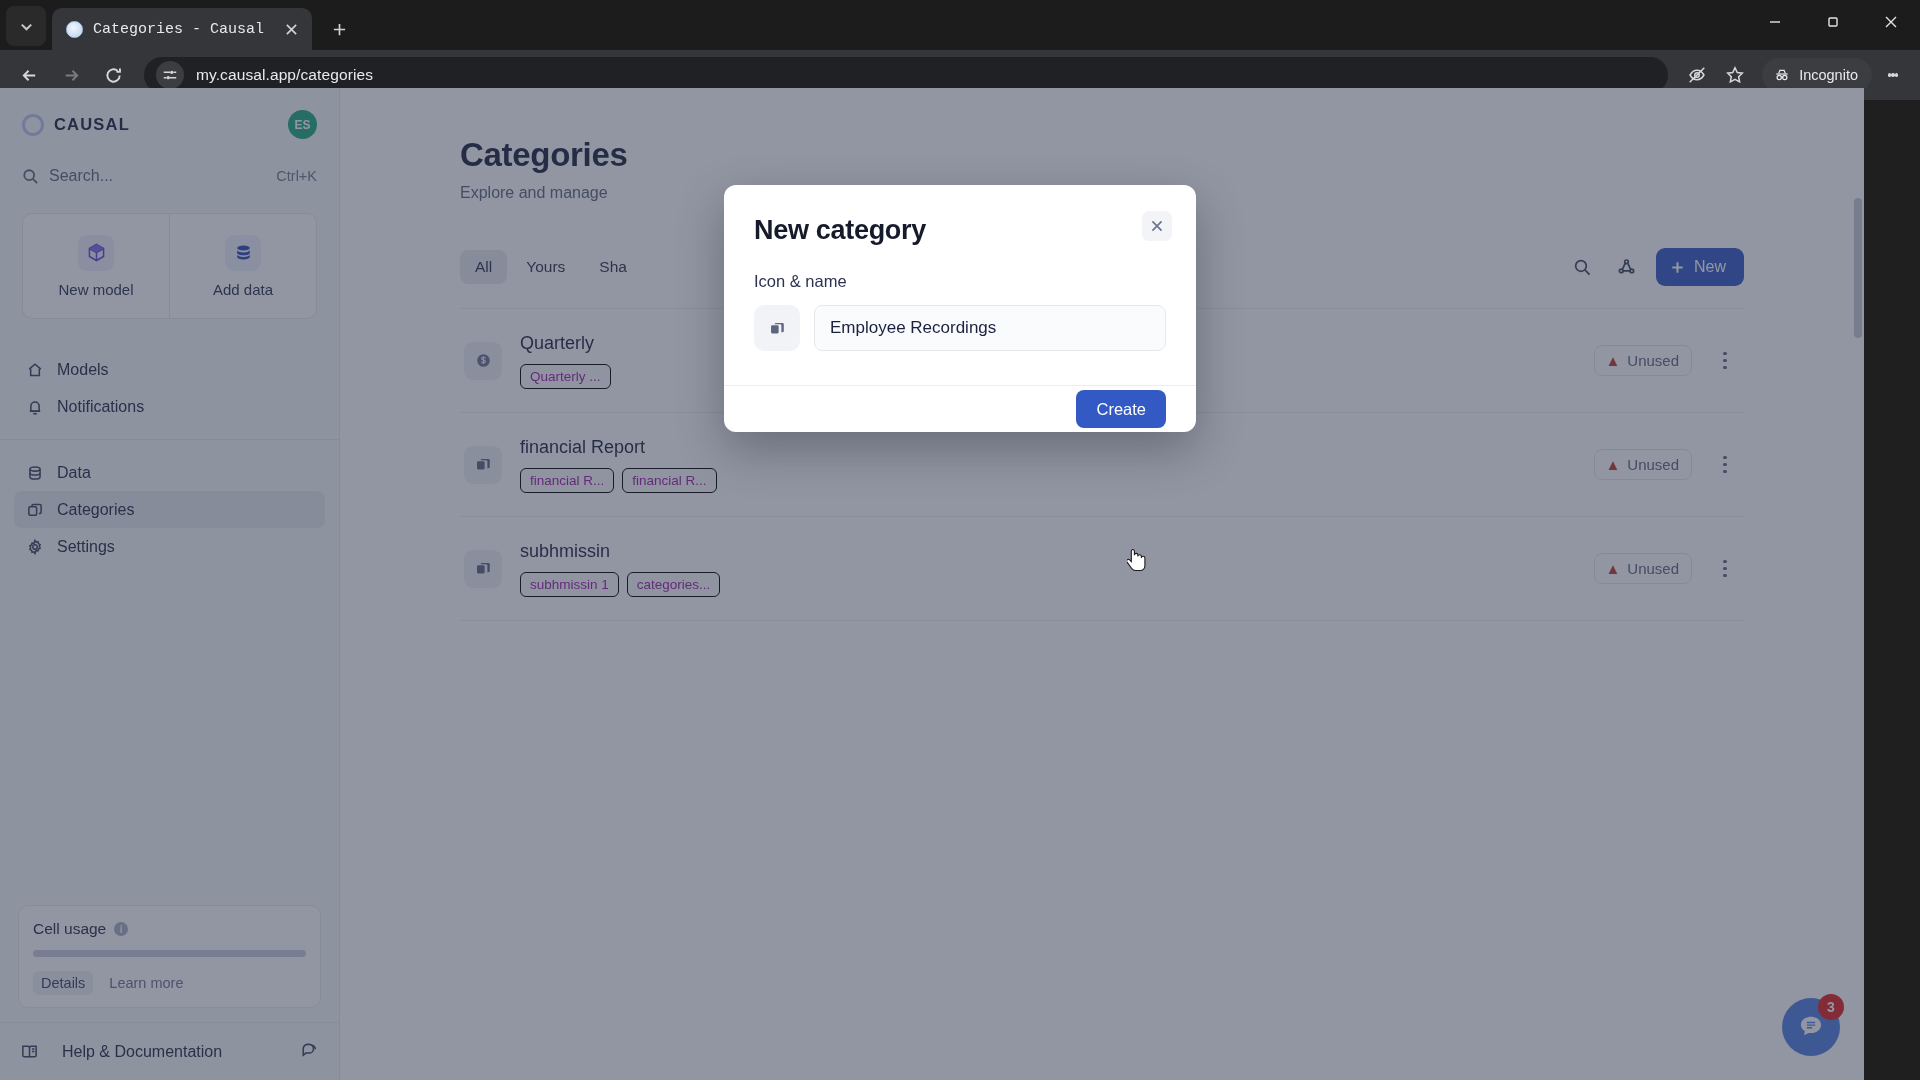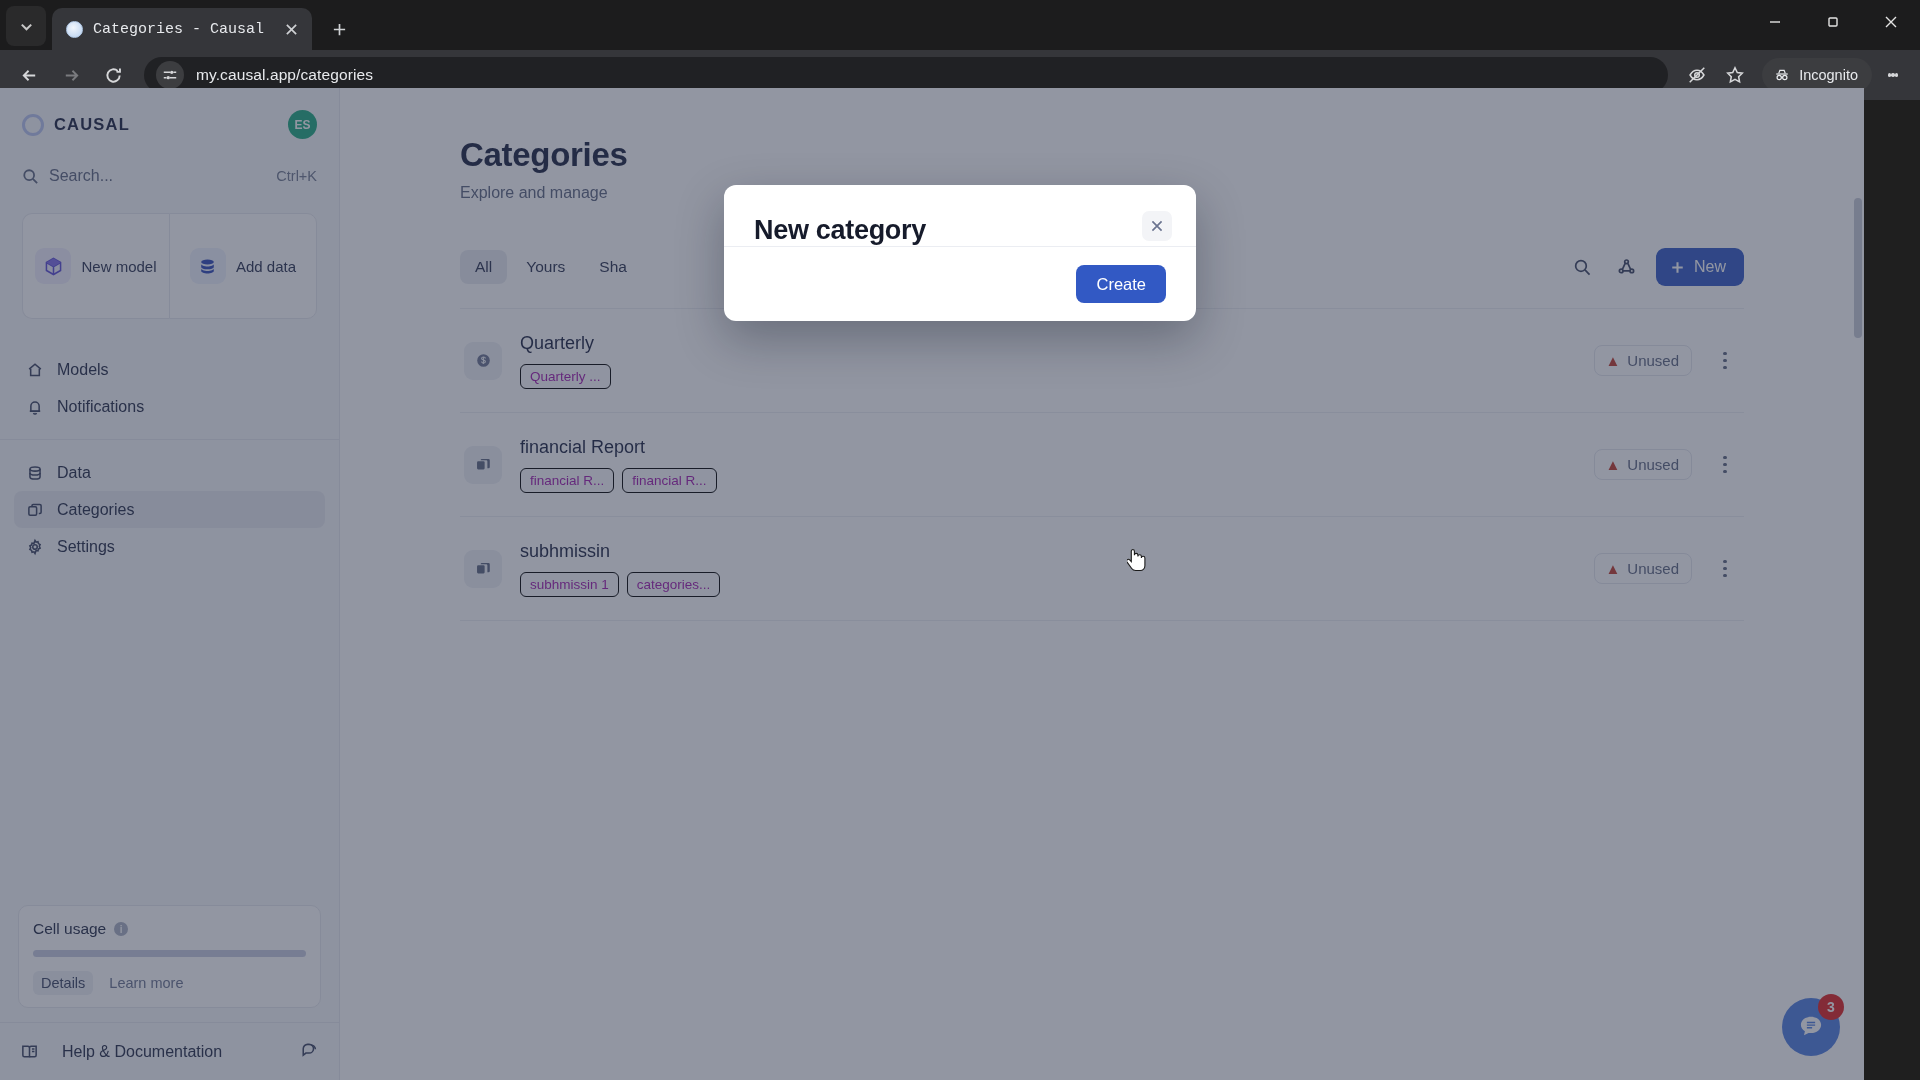--- a/index.html
+++ b/index.html
@@ -121,21 +121,21 @@
     margin: 4px 22px 18px 22px; height: 38px; display: flex; align-items: center;
     gap: 10px; cursor: text;
   }
   .sb-search svg { stroke: #5d6680; stroke-width: 1.9; fill: none; flex: 0 0 auto; }
   .sb-search .ph { color: #5d6680; font-size: 16px; flex: 1 1 auto; }
   .sb-search .kbd { color: #717a90; font-size: 14.5px; }
 
   .quick-row { display: flex; padding: 0 22px 10px 22px; gap: 0; }
   .quick {
     flex: 1 1 0; height: 106px; border: 1px solid #e7e9ee; background: #fff;
-    display: flex; align-items: center;
+    display: flex; flex-direction: column; align-items: center;
     justify-content: center; gap: 10px; cursor: pointer;
   }
   .quick:first-child { border-radius: 10px 0 0 10px; border-right: none; }
   .quick:last-child  { border-radius: 0 10px 10px 0; }
   .quick .qi {
     width: 36px; height: 36px; border-radius: 9px;
     display: flex; align-items: center; justify-content: center;
   }
   .quick.m .qi { background: #f0effc; }
   .quick.d .qi { background: #eef2fd; }
@@ -274,21 +274,21 @@
     width: 46px; height: 46px; border-radius: 10px; background: #f2f3f6;
     display: flex; align-items: center; justify-content: center; cursor: pointer;
     flex: 0 0 auto;
   }
   .name-input {
     flex: 1 1 auto; height: 46px; border: 1px solid #e6e8ee; border-radius: 8px;
     background: #fafbfc; padding: 0 15px; font-size: 17px; color: #1b2240;
     font-family: "Liberation Sans", sans-serif; outline: none;
   }
   .modal-foot {
-    border-top: 1px solid #ebedf2; padding: 18px 30px;
+    border-top: 1px solid #ebedf2; padding: 4px 30px;
     display: flex; justify-content: flex-end; align-items: center;
   }
   .create-btn {
     height: 38px; border-radius: 8px; background: #3259c4; color: #fff;
     border: none; padding: 0 20px; font-size: 16.5px; cursor: pointer;
     font-family: "Liberation Sans", sans-serif;
   }
   .cursor {
     position: absolute; z-index: 60; left: 1127px; top: 460px;
     width: 22px; height: 28px; pointer-events: none;
@@ -643,20 +643,32 @@
 
     <div class="modal">
       <div class="modal-head">
         <div class="modal-title">New category</div>
         <div class="modal-close">
           <svg width="14" height="14" viewBox="0 0 14 14">
               <path d="M2.4 2.4l9.2 9.2M11.6 2.4l-9.2 9.2"></path>
             </svg>
         </div>
       </div>
+      <div class="modal-body">
+        <div class="field-label">Icon &amp; name</div>
+        <div class="field-row">
+          <span class="icon-picker">
+            <svg width="19" height="19" viewBox="0 0 20 20" style="fill:#5d6680;stroke:none">
+              <rect x="3.2" y="6.6" width="8" height="8.6" rx="1.2"></rect>
+              <path d="M7 5.6A1.3 1.3 0 0 1 8.3 4.3h7A1.3 1.3 0 0 1 16.6 5.6v7a1.3 1.3 0 0 1-1.3 1.3h-1.2V6.8A1.2 1.2 0 0 0 12.9 5.6z"></path>
+            </svg>
+          </span>
+          <input class="name-input" type="text" value="Employee Recordings" placeholder="Category name" style="">
+        </div>
+      </div>
       <div class="modal-foot">
         <button class="create-btn">Create</button>
       </div>
     </div>
 
     <svg class="cursor" viewBox="0 0 22 28">
       <path d="M6 1.5c-1 0-1.7.8-1.7 1.8v10.3l-1.6-1.8c-.7-.8-1.9-.8-2.6 0-.6.7-.6 1.7 0 2.4l4.6 6.3c.9 1.2 2.3 2 3.9 2h4.6c2.6 0 4.7-2.1 4.7-4.7V10c0-1-.8-1.8-1.8-1.8s-1.7.8-1.7 1.8V8.5c0-1-.8-1.8-1.8-1.8s-1.7.8-1.7 1.8V7.2c0-1-.8-1.8-1.8-1.8s-1.7.8-1.7 1.8V3.3c0-1-.8-1.8-1.8-1.8z" fill="#ffffff" stroke="#1a1a1a" stroke-width="1.1"></path>
     </svg>
   </div>
 </div>

